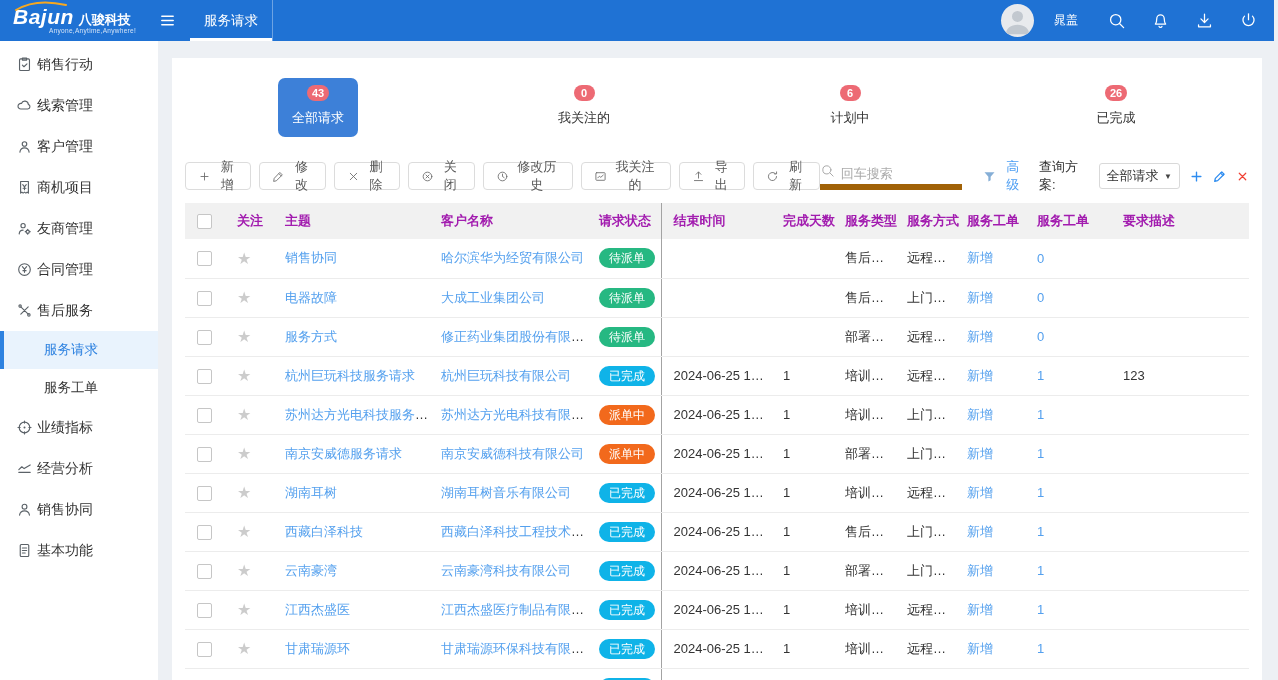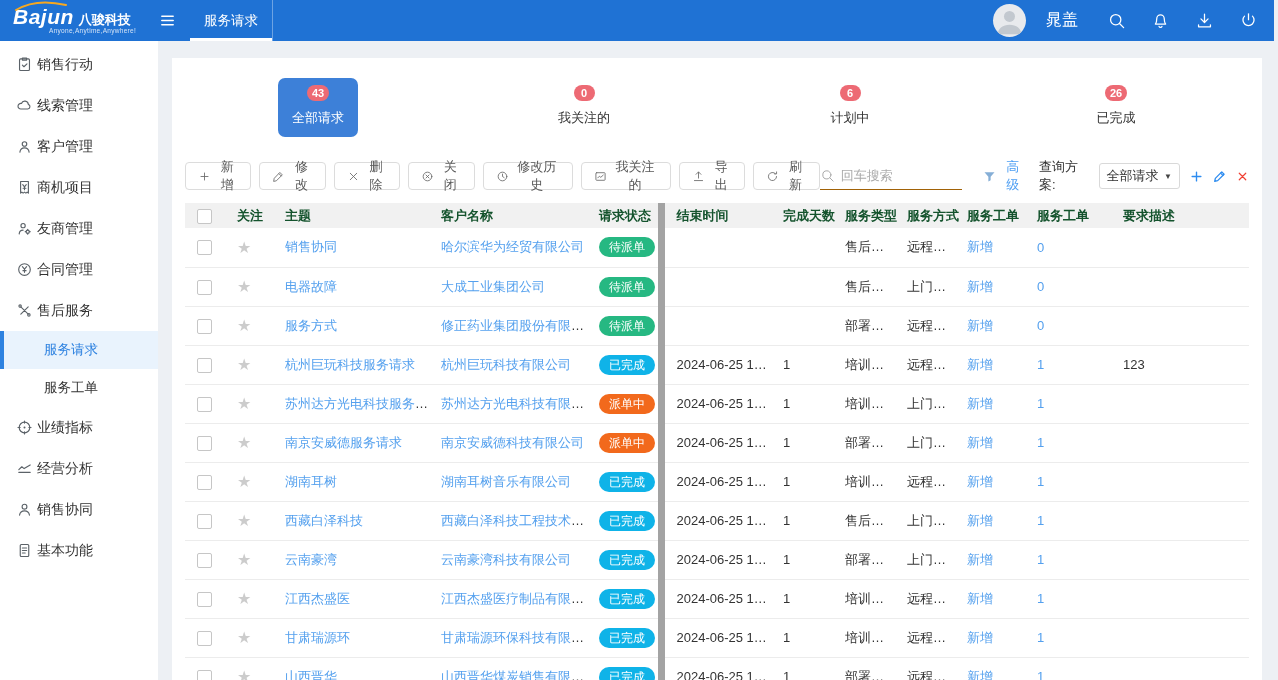--- a/index.html
+++ b/index.html
@@ -13,21 +13,21 @@
   .logo-row{display:flex;align-items:baseline}
   .logo-brand{font-size:21px;font-weight:bold;font-style:italic;letter-spacing:.5px;position:relative}
   .logo-brand svg{position:absolute;top:-5px;left:1px;width:54px;height:10px}
   .logo-cn{font-size:13px;font-weight:bold;margin-left:5px}
   .logo-slogan{font-size:6.5px;opacity:.8;margin-top:1px;padding-left:36px;letter-spacing:.3px}
   .hamburger{width:34px;height:41px;display:flex;align-items:center;justify-content:center;cursor:pointer}
   .top-tab{height:41px;display:flex;align-items:center;padding:0 14px;margin-left:6px;position:relative;font-size:13.5px;cursor:pointer;border-right:1px solid rgba(255,255,255,.35)}
   .top-tab::after{content:"";position:absolute;left:0;right:0;bottom:0;height:3px;background:#fff}
   .top-right{margin-left:auto;display:flex;align-items:center;padding-right:16px}
   .avatar{width:33px;height:33px;border-radius:50%;background:#e8eaed;display:flex;align-items:center;justify-content:center;overflow:hidden;cursor:pointer}
-  .username{font-size:16px;margin:0 4px 0 20px;cursor:pointer}
+  .username{font-size:12px;margin:0 4px 0 20px;cursor:pointer}
   .top-icon{width:20px;height:20px;margin-left:24px;cursor:pointer;display:flex;align-items:center;justify-content:center}
 
   
   .sidebar{position:absolute;top:41px;left:0;bottom:0;width:158px;background:#fff;padding-top:3px;z-index:10}
   .side-item{height:41px;display:flex;align-items:center;padding-left:16px;gap:4px;font-size:14px;color:#333;cursor:pointer}
   .side-item .icon{color:#5b6268}
   .side-sub{height:38px;display:flex;align-items:center;padding-left:44px;font-size:13.5px;color:#333;cursor:pointer}
   .side-sub.active{background:#e9f3fd;color:var(--accent,#2e82e0);border-left:4px solid var(--accent,#2e82e0);padding-left:40px}
 
   
@@ -41,38 +41,38 @@
   .tab-inner.selected{background:#3d80d8}
   .tab-inner.selected .tab-label{color:#fff}
   .badge{min-width:21px;height:16px;line-height:16px;border-radius:9px;background:var(--badge,#ed6a74);color:#fff;font-size:11px;font-weight:bold;text-align:center;padding:0 5px}
   .tab-label{font-size:13px;color:#333}
 
   
   .toolbar{display:flex;align-items:center;margin:14px 0 9px}
   .tb-buttons{display:flex;gap:8px}
   .tbtn{display:flex;align-items:center;gap:5px;height:28px;padding:0 12px;border:1px solid #dcdcdc;border-radius:4px;background:#fff;color:#595959;font-size:13px;cursor:pointer;font-family:inherit}
   .tbtn .icon{color:#6b6b6b}
-  .search{margin-left:auto;display:flex;align-items:center;gap:6px;border-bottom:1px solid #a16207;width:150px;height:27px;color:#a9a9a9}
+  .search{margin-left:auto;display:flex;gap:6px;border-bottom:6px solid #a16207;width:150px;height:27px;color:#a9a9a9}
   .search input{border:none;outline:none;font-size:13px;width:118px;color:#333;font-family:inherit}
   .search input::placeholder{color:#aaa}
   .scheme{display:flex;align-items:center;gap:9px;margin-left:20px}
   .advanced{color:#4d9ef3;font-size:13px;cursor:pointer}
   .scheme-label{color:#333;font-size:13px}
   .select{width:88px;height:26px;border:1px solid #d9d9d9;border-radius:3px;display:flex;align-items:center;justify-content:space-between;padding:0 7px;font-size:13px;cursor:pointer;background:#fff}
   .caret{font-size:8px;color:#444}
   .mini{cursor:pointer;display:flex;align-items:center}
   .mini .icon{stroke-width:2.2}
   .blue{color:#2d8cf0}
   .red{color:var(--danger,#f04134)}
 
   
   table{width:100%;border-collapse:collapse;table-layout:fixed}
-  thead th{background:#f1f1f1;height:25px;font-size:13px;color:#14532d;text-align:left;padding-left:12px;font-weight:bold;white-space:nowrap}
+  thead th{background:#f1f1f1;height:36px;font-size:13px;color:#a21caf;text-align:left;padding-left:12px;font-weight:bold;white-space:nowrap}
   tbody td{height:39px;border-bottom:1px solid #ececec;padding-left:12px;font-size:13px;color:#333;white-space:nowrap;overflow:hidden;text-overflow:ellipsis}
-  .sep{border-left:7px solid #a3a3a3}
+  .sep{border-left:1px solid #a3a3a3}
   .cb{display:inline-block;width:15px;height:15px;border:1px solid #c6c6c6;border-radius:2px;background:#fff;vertical-align:middle;cursor:pointer}
   .star{color:#ccc;font-size:16px;cursor:pointer}
   .link{color:var(--link,#54a0ee);cursor:pointer}
   .pill{display:inline-block;padding:4px 10px;border-radius:999px;color:#fff;font-size:12px;line-height:1}
 </style>
 </head>
 <body>
 
 <header class="topbar">
   <div class="logo">

